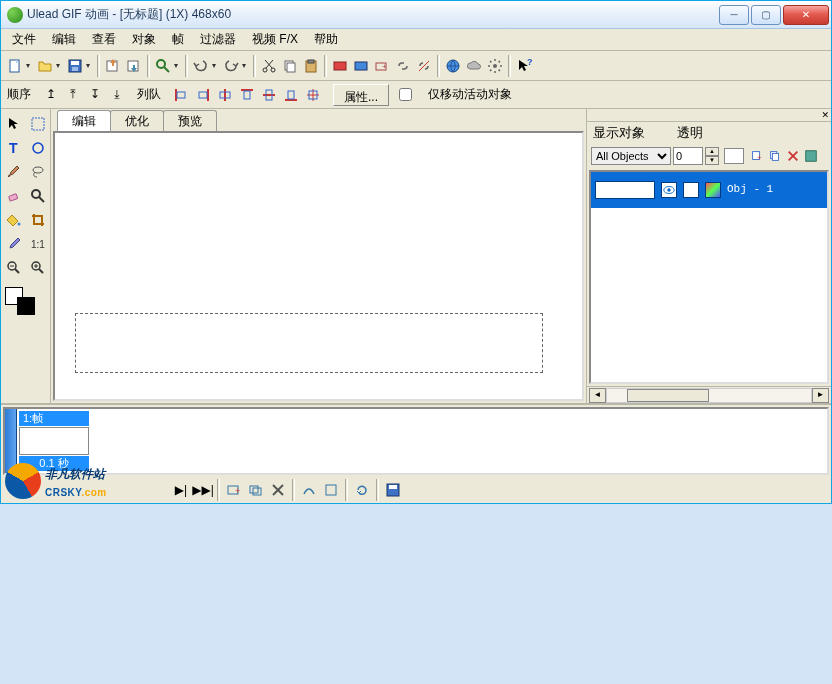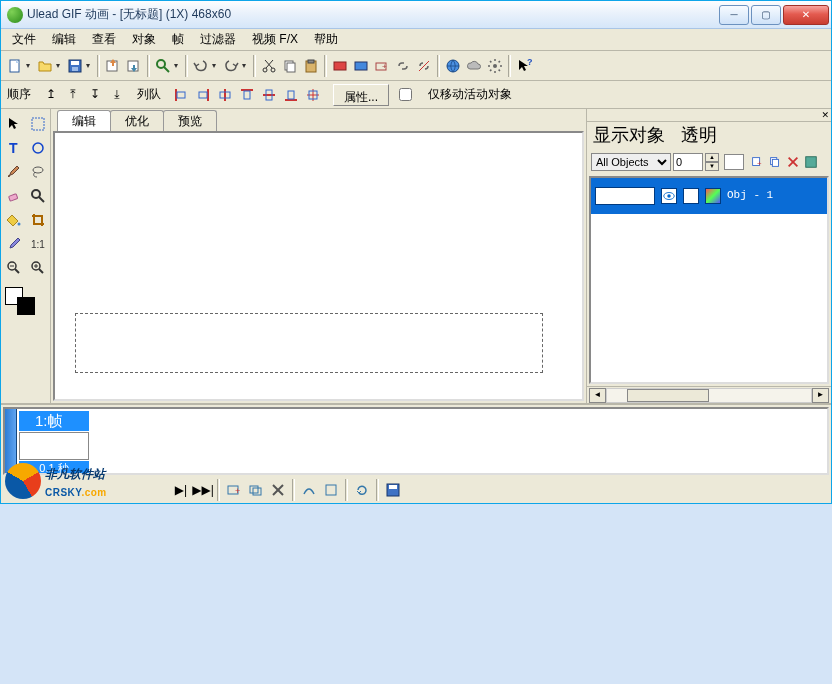--- a/index.html
+++ b/index.html
@@ -32,41 +32,41 @@
 .colorsw .fg{position:absolute;width:18px;height:18px;background:#fff;border:1px solid #000;left:2px;top:0}
 .colorsw .bg{position:absolute;width:18px;height:18px;background:#000;border:1px solid #000;left:14px;top:10px}
 .centerarea{flex:1;display:flex;flex-direction:column;background:#ece9d8;min-width:0}
 .tabs{height:22px;display:flex;align-items:flex-end;padding-left:6px;gap:0;background:#ece9d8}
 .tab{padding:3px 14px;border:1px solid #999;border-bottom:none;background:#ece9d8;font-size:12px;border-top-left-radius:3px;border-top-right-radius:3px;position:relative;margin-right:-1px}
 .tab.active{background:#fff;z-index:2}
 .canvasarea{flex:1;background:#fff;border:2px inset #ddd;margin:0 2px 2px 2px;position:relative;overflow:hidden}
 .artboard{position:absolute;left:20px;top:180px;width:468px;height:60px;background:#fff;border:1px dashed #666;border-style:dashed}
 .rightpanel{width:245px;background:#ece9d8;border-left:1px solid #b9b7a9;display:flex;flex-direction:column;position:relative}
 .rightpanel .closebar{height:13px;background:#ece9d8;border-bottom:1px solid #b9b7a9;display:flex;justify-content:flex-end;padding-right:2px;align-items:center;font-size:9px}
-.rh{display:flex;gap:16px;padding:3px 6px;font-size:18px}
+.rh{display:flex;gap:32px;padding:3px 6px;font-size:13px}
 .rtool{height:24px;display:flex;align-items:center;gap:2px;padding:0 4px}
 .rtool select,.rtool input{height:18px;font-size:11px;border:1px solid #888}
 .rtool select{width:80px}
 .rtool input{width:30px;text-align:left;padding:0 2px}
 .spinner{width:14px;height:18px;display:flex;flex-direction:column}
 .spinner div{flex:1;border:1px solid #888;background:#ece9d8;font-size:6px;text-align:center;line-height:7px}
 .objlist{flex:1;background:#fff;border:2px inset #ddd;margin:2px;overflow:auto;position:relative}
 .objrow{height:36px;background:#0a6cd6;color:#fff;display:flex;align-items:center;padding:0 4px;gap:6px;font-family:"Courier New",monospace;font-size:11px}
 .objrow .thumb{width:60px;height:18px;background:#fff;border:1px solid #003a80}
 .objrow .mini{width:16px;height:16px;background:#fff;border:1px solid #003a80;display:flex;align-items:center;justify-content:center}
 .objrow .objmeta{flex:1;line-height:1.3}
 .hscroll{height:17px;border-top:1px solid #b9b7a9;display:flex;align-items:center;background:#ece9d8;padding:0 2px}
 .hscroll .arrow{width:17px;height:15px;border:1px solid #888;background:#ece9d8;display:flex;align-items:center;justify-content:center;font-size:8px}
 .hscroll .track{flex:1;height:15px;background:#f5f3eb;border:1px solid #ccc;position:relative}
 .hscroll .track .thumb{position:absolute;left:10%;width:40%;height:100%;background:#ece9d8;border:1px solid #888}
 .bottomarea{height:100px;background:#ece9d8;border-top:2px solid #b9b7a9;display:flex;flex-direction:column}
 .timeline{flex:1;background:#fff;border:2px inset #ddd;margin:2px;position:relative;overflow:hidden}
 .tlmark{position:absolute;left:0;top:0;width:12px;height:100%;background:linear-gradient(to right,#2e7cd6,#5fa4f0);border-right:1px solid #14477e}
 .frame{position:absolute;left:14px;top:2px;width:70px}
-.frame .flabel{background:#1e90ff;color:#fff;font-size:15px;padding:1px 16px}
+.frame .flabel{background:#1e90ff;color:#fff;font-size:11px;padding:1px 4px}
 .frame .fthumb{height:28px;background:#fff;border:1px solid #888;margin:1px 0}
 .frame .fdur{background:#1e90ff;color:#fff;font-size:11px;text-align:center;padding:1px}
 .playbar{height:26px;background:#ece9d8;display:flex;align-items:center;padding-left:170px;gap:2px}
 .watermark{position:absolute;left:0;bottom:0;width:170px;height:48px;pointer-events:none;z-index:50}
 .wm-logo{position:absolute;left:4px;bottom:4px;width:36px;height:36px;border-radius:50%;background:conic-gradient(#f7a800 0 60deg,#e83e1b 60deg 150deg, #0a58a6 150deg 300deg,#f7a800 300deg 360deg)}
 .wm-text1{position:absolute;left:44px;bottom:22px;font-size:12px;font-weight:bold;color:#06396f;font-style:italic}
 .wm-text2{position:absolute;left:44px;bottom:4px;font-size:10px;font-weight:bold;color:#0a58a6;letter-spacing:.5px}
 .wm-text2 .c{color:#f7a800}
 svg{width:16px;height:16px}
 </style>

